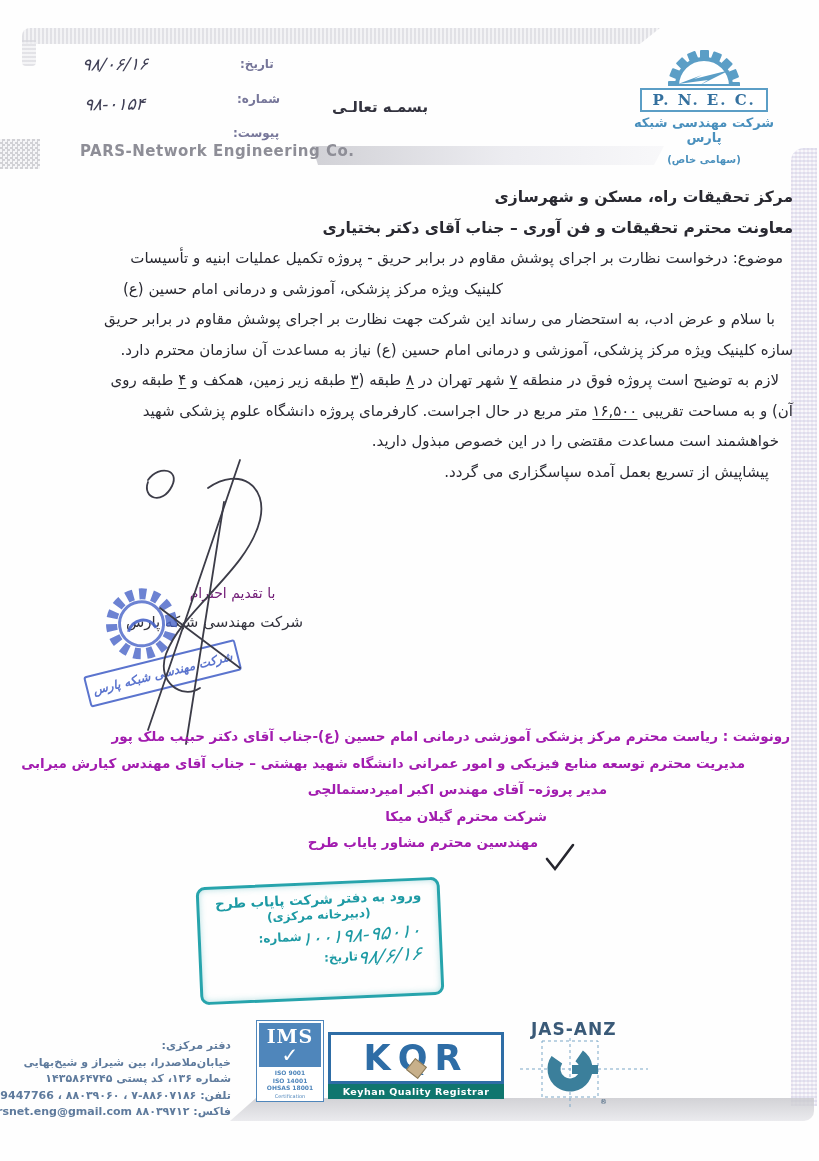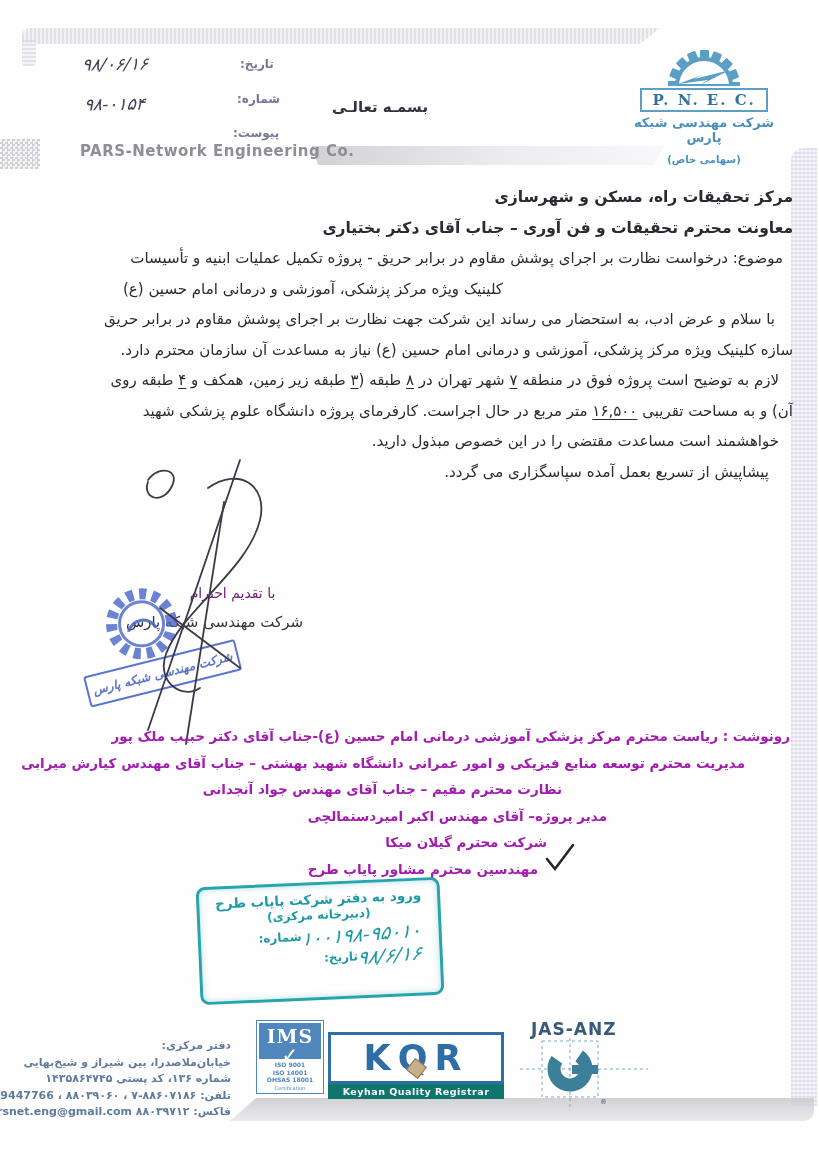--- a/index.html
+++ b/index.html
@@ -103,21 +103,21 @@
     background:rgba(255,255,255,.2);
   }
   .stamp-l1{font-size:13.5px;font-weight:bold;margin-top:6px;}
   .stamp-l2{font-size:12px;font-weight:bold;margin-top:1px;}
   .stamp-row{display:flex;flex-direction:row-reverse;align-items:center;justify-content:flex-end;padding:0 10px;direction:rtl;}
   .stamp-row .lbl{font-size:12px;font-weight:bold;}
   .stamp-hand{font-size:19px;font-style:italic;transform:skewX(-10deg) rotate(-2deg);margin-right:8px;letter-spacing:1px;}
 
   
   .ims{left:256px;top:1020px;width:62px;border:1.5px solid #4f86bb;padding:2px;background:#fff;text-align:center;}
-  .ims-top{background:#4f86bb;color:#fff;height:36px;position:relative;}
+  .ims-top{background:#4f86bb;color:#fff;height:44px;position:relative;}
   .ims-top .ims-word{font-family:"DejaVu Serif",serif;font-weight:bold;font-size:19px;line-height:26px;letter-spacing:1px;}
   .ims-top .ims-check{position:absolute;left:50%;top:20px;transform:translateX(-50%);font-size:20px;}
   .ims-lines{margin-top:2px;color:#4f86bb;font-weight:bold;font-size:6px;line-height:7.5px;}
   .ims-foot{color:#4f86bb;font-size:5px;line-height:6px;margin-top:1px;}
 
   .kqr{left:328px;top:1032px;width:176px;background:#fff;}
   .kqr-letters{
     border:3px solid #2e6da6;background:#fff;text-align:center;
     font-size:35px;font-weight:bold;color:#2e6da6;letter-spacing:7px;
     line-height:46px;height:46px;position:relative;font-family:"DejaVu Sans",sans-serif;
@@ -207,21 +207,20 @@
     <path d="M58,22 C70,6 90,12 82,28 C72,48 52,40 58,24"></path>
     <path d="M150,2 L58,272"></path>
     <path d="M134,44 L96,286"></path>
     <path d="M70,150 L150,210"></path>
   </g>
 </svg>
 
 <div class="abs cc">
     <div class="cc-line" style="margin-right: 5px;">رونوشت : ریاست محترم مرکز پزشکی آموزشی درمانی امام حسین (ع)-جناب آقای دکتر حبیب ملک پور</div>
     <div class="cc-line" style="margin-right: 50px;">مدیریت محترم توسعه منابع فیزیکی و امور عمرانی دانشگاه شهید بهشتی – جناب آقای مهندس کیارش میرابی</div>
-    <div class="cc-line" style="margin-right: 233px;">نظارت محترم مقیم – جناب آقای مهندس جواد آنجدانی</div>
     <div class="cc-line" style="margin-right: 188px;">مدیر پروژه– آقای مهندس اکبر امیردستمالچی</div>
     <div class="cc-line" style="margin-right: 248px;">شرکت محترم گیلان میکا</div>
     <div class="cc-line" style="margin-right: 257px;">مهندسین محترم مشاور پایاب طرح</div>
   </div>
 
 <svg class="abs check-mark" viewBox="0 0 34 32">
   <polyline points="4,16 12,26 30,2" fill="none" stroke="#26262e" stroke-width="2.6" stroke-linecap="round"></polyline>
 </svg>
 
 <div class="abs entry-stamp">

